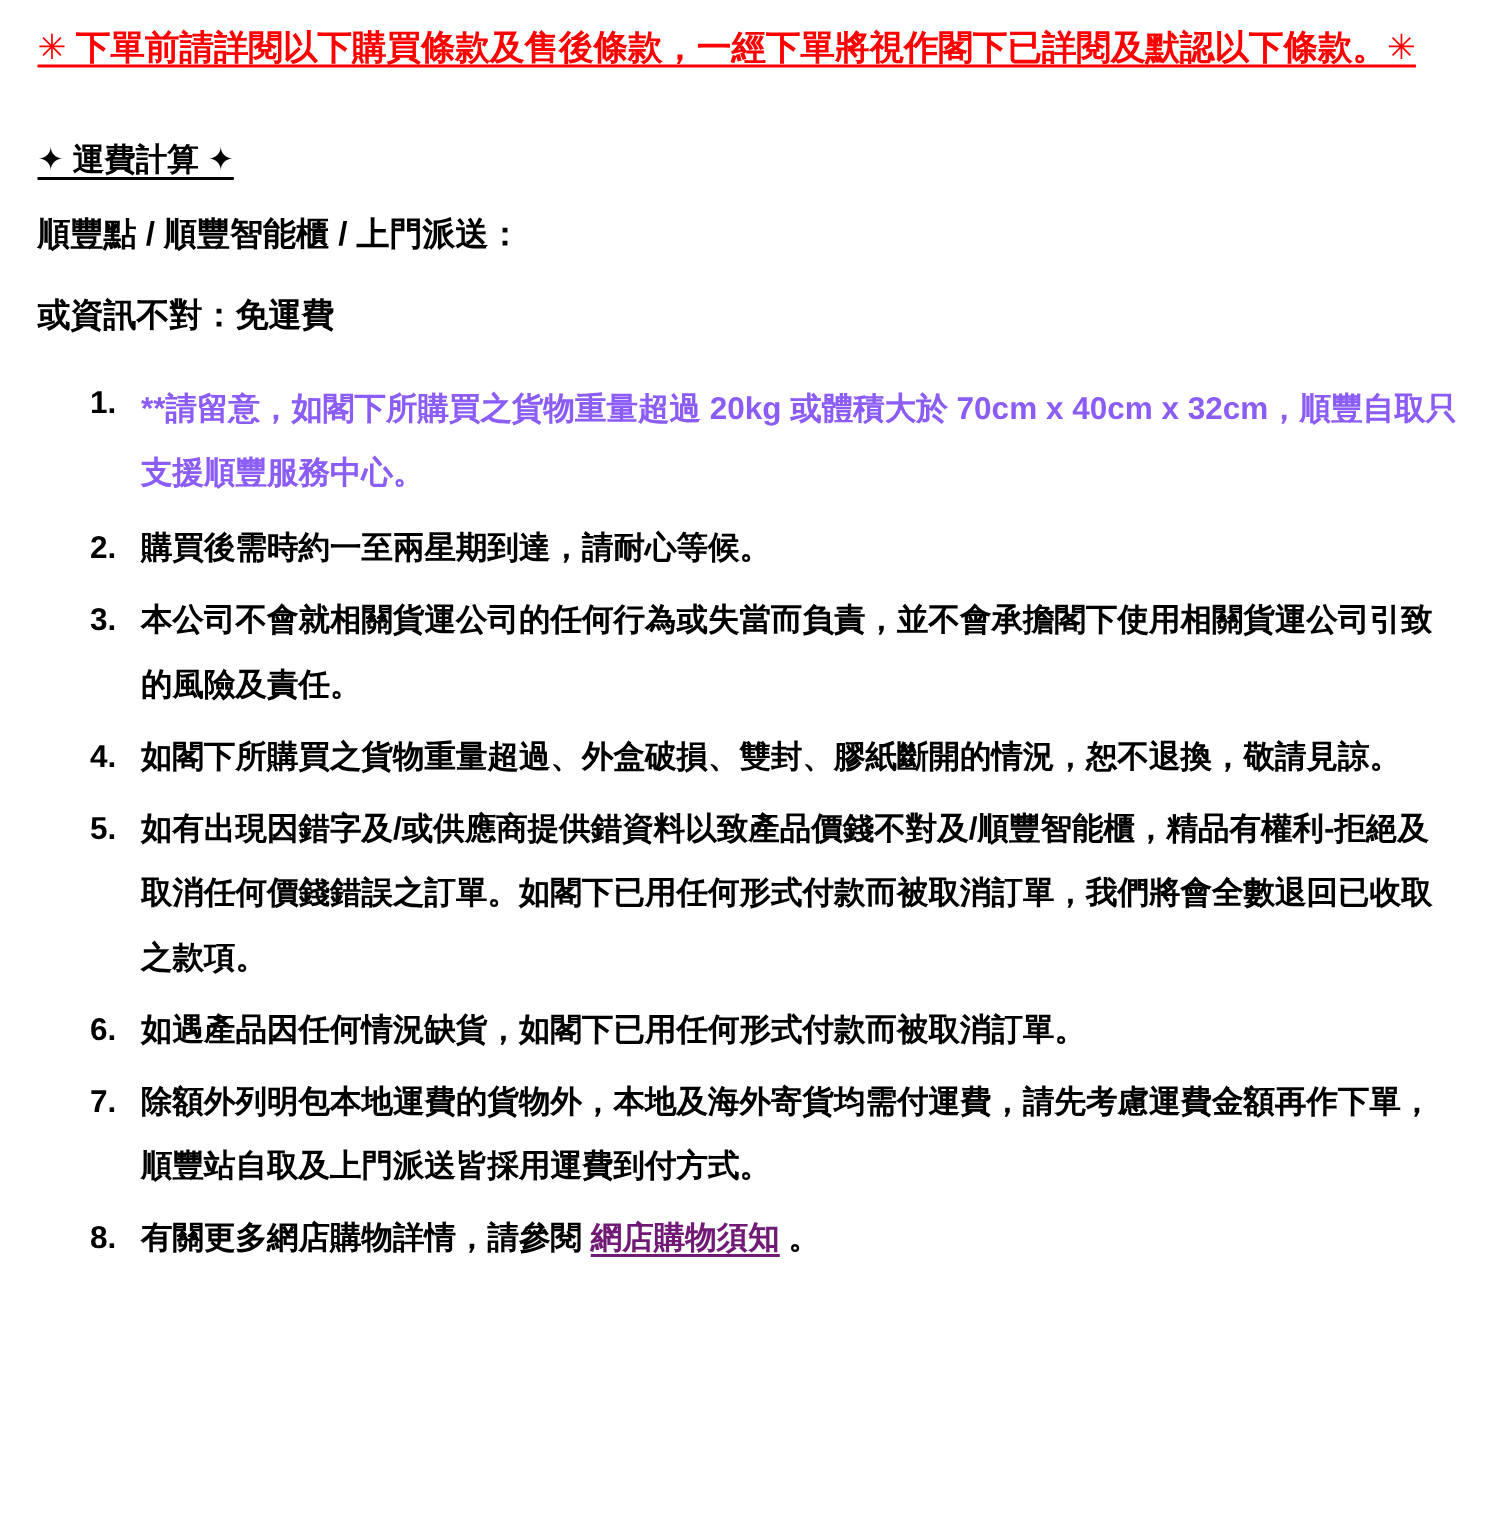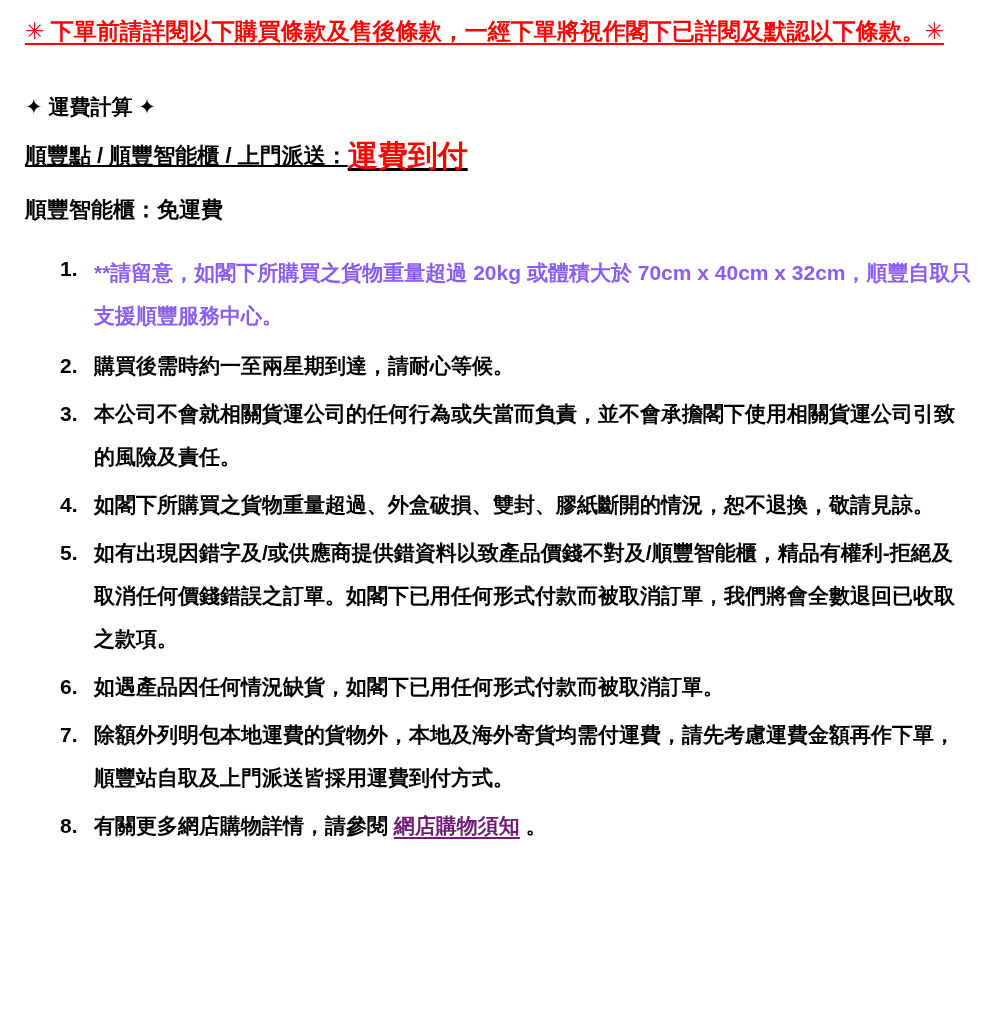--- a/index.html
+++ b/index.html
@@ -19,33 +19,33 @@
     color: #ff0000;
     font-size: 23px;
     line-height: 1.35;
     text-decoration: underline;
     text-underline-offset: 4px;
     margin: 0;
   }
   .section-heading {
     font-size: 21px;
     line-height: 1.3;
+    text-decoration: underline;
     text-underline-offset: 5px;
     margin: 0;
     display: inline-block;
   }
   .shipping-heading-wrap { margin-top: 46px; }
   .terms-heading-wrap { margin-top: 70px; }
   .ship-line {
     margin: 16px 0 17px;
     font-size: 22px;
     line-height: 40px;
     display: flex;
     align-items: flex-start;
-    text-decoration: underline;
   }
   .ship-value {
     color: #ff0000;
     font-size: 30px;
     line-height: 40px;
   }
   .ship-store-line {
     margin: 10px 0 0;
     font-size: 22px;
     line-height: 34px;
@@ -90,24 +90,23 @@
 <div class="page">
 
   <p class="top-notice">✳ 下單前請詳閱以下購買條款及售後條款，一經下單將視作閣下已詳閱及默認以下條款。✳</p>
 
   <div class="shipping-heading-wrap">
     <h2 class="section-heading">✦ 運費計算 ✦</h2>
   </div>
 
   <p class="ship-line">
     <span class="ship-label">順豐點 / 順豐智能櫃 / 上門派送：</span>
-      <span class="ship-value">運費到付</span>
   </p>
 
-  <p class="ship-store-line">順豐智能櫃：免運費</p>
+  <p class="ship-store-line">或資訊不對：免運費</p>
 
 
   <ol class="terms-list">
 
     <li class="term-item">
       <span class="term-num">1.</span>
       <div class="term-content">
         <p class="term-note">**請留意，如閣下所購買之貨物重量超過 20kg 或體積大於 70cm x 40cm x 32cm，順豐自取只支援順豐服務中心。</p>
       </div>
     </li>

